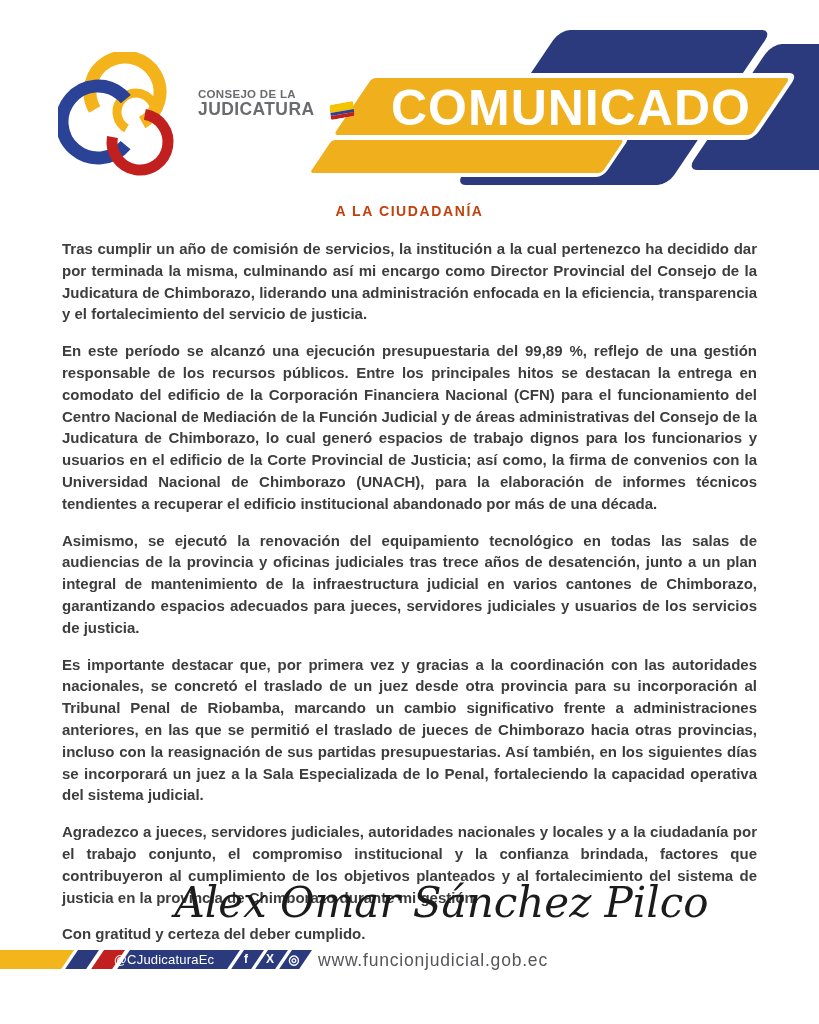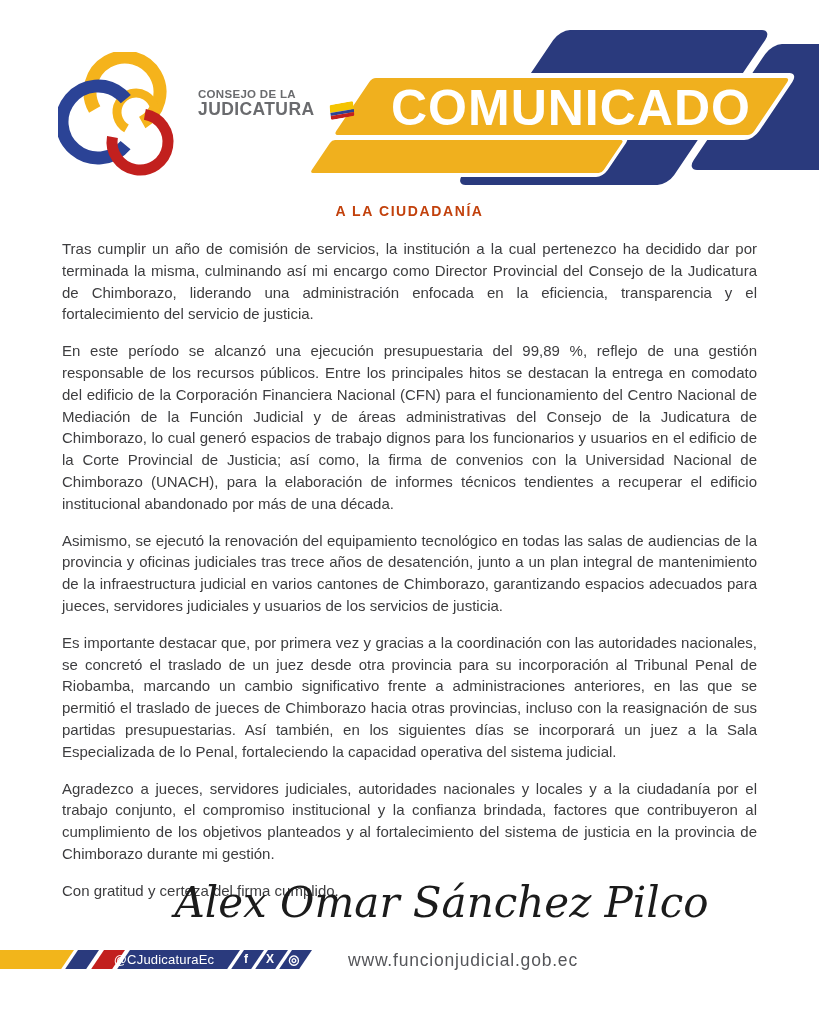--- a/index.html
+++ b/index.html
@@ -56,21 +56,21 @@
   .flag .fy{ height:50%; background:#F5C400; }
   .flag .fb{ height:25%; background:#2B4396; }
   .flag .fr{ height:25%; background:#C2201E; }
   
   .doc-heading{
     position:absolute; left:0; width:819px; top:203px; text-align:center;
     font-size:14px; font-weight:bold; letter-spacing:1.6px; color:#c2410c;
   }
   .doc-body{
     position:absolute; left:62px; top:238px; width:695px;
-    color:#3D3D3F; font-size:15px; line-height:21.8px; text-align:justify;
+    color:#3D3D3F; font-size:15px; line-height:21.8px; text-align:justify;font-weight:bold;
   }
   .doc-body p{ margin-bottom:15px; }
   .signature{
     position:absolute; left:0; width:819px; top:880px; text-align:center;
     font-family:"DejaVu Serif", serif; font-style:italic;
     font-size:42px; color:#1b1b1b; line-height:1.1;margin-left:32px;
   }
   
   .fp{
     position:absolute; top:950px; height:19px;
@@ -89,21 +89,21 @@
   }
   .f-icon{
     position:absolute; top:952px; width:20px; text-align:center;
     color:#fff; font-size:12px; font-weight:bold; line-height:15px;
   }
   .f-icon-fb{ left:236px; }
   .f-icon-x { left:260px; }
   .f-icon-ig{ left:284px; font-size:13px; }
   .f-url{
     position:absolute; left:318px; top:950px; color:#55565A;
-    font-size:17.5px; letter-spacing:0.8px;margin-left:30px;
+    font-size:17.5px; letter-spacing:0.8px;
   }
 </style>
 </head>
 <body>
 
 <div class="page">
 
   <div class="navy-main"></div>
   <div class="navy-sliver"></div>
   <div class="band-main"></div>
@@ -132,21 +132,21 @@
   </div>
 
   <div class="doc-heading">A LA CIUDADANÍA</div>
 
   <div class="doc-body">
     <p>Tras cumplir un año de comisión de servicios, la institución a la cual pertenezco ha decidido dar por terminada la misma, culminando así mi encargo como Director Provincial del Consejo de la Judicatura de Chimborazo, liderando una administración enfocada en la eficiencia, transparencia y el fortalecimiento del servicio de justicia.</p>
     <p>En este período se alcanzó una ejecución presupuestaria del 99,89 %, reflejo de una gestión responsable de los recursos públicos. Entre los principales hitos se destacan la entrega en comodato del edificio de la Corporación Financiera Nacional (CFN) para el funcionamiento del Centro Nacional de Mediación de la Función Judicial y de áreas administrativas del Consejo de la Judicatura de Chimborazo, lo cual generó espacios de trabajo dignos para los funcionarios y usuarios en el edificio de la Corte Provincial de Justicia; así como, la firma de convenios con la Universidad Nacional de Chimborazo (UNACH), para la elaboración de informes técnicos tendientes a recuperar el edificio institucional abandonado por más de una década.</p>
     <p>Asimismo, se ejecutó la renovación del equipamiento tecnológico en todas las salas de audiencias de la provincia y oficinas judiciales tras trece años de desatención, junto a un plan integral de mantenimiento de la infraestructura judicial en varios cantones de Chimborazo, garantizando espacios adecuados para jueces, servidores judiciales y usuarios de los servicios de justicia.</p>
     <p>Es importante destacar que, por primera vez y gracias a la coordinación con las autoridades nacionales, se concretó el traslado de un juez desde otra provincia para su incorporación al Tribunal Penal de Riobamba, marcando un cambio significativo frente a administraciones anteriores, en las que se permitió el traslado de jueces de Chimborazo hacia otras provincias, incluso con la reasignación de sus partidas presupuestarias. Así también, en los siguientes días se incorporará un juez a la Sala Especializada de lo Penal, fortaleciendo la capacidad operativa del sistema judicial.</p>
     <p>Agradezco a jueces, servidores judiciales, autoridades nacionales y locales y a la ciudadanía por el trabajo conjunto, el compromiso institucional y la confianza brindada, factores que contribuyeron al cumplimiento de los objetivos planteados y al fortalecimiento del sistema de justicia en la provincia de Chimborazo durante mi gestión.</p>
-    <p>Con gratitud y certeza del firma cumplido.</p>
+    <p>Con gratitud y certeza del deber cumplido.</p>
   </div>
 
   <div class="signature">Alex Omar Sánchez Pilco</div>
 
   <div class="fp f-yellow"></div>
   <div class="fp f-blue1"></div>
   <div class="fp f-red"></div>
   <div class="fp f-band"></div>
   <div class="fp f-fb"></div>
   <div class="fp f-x"></div>

